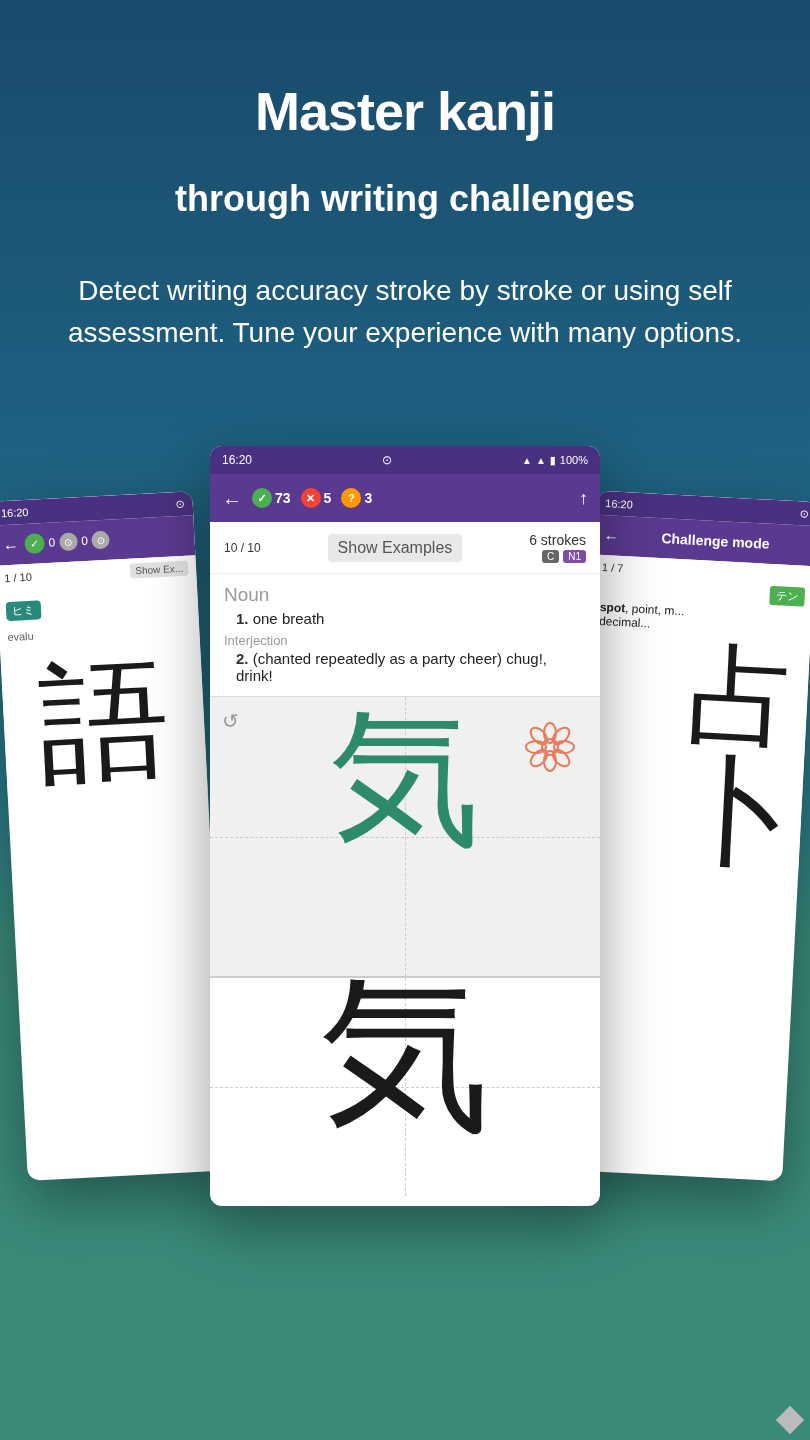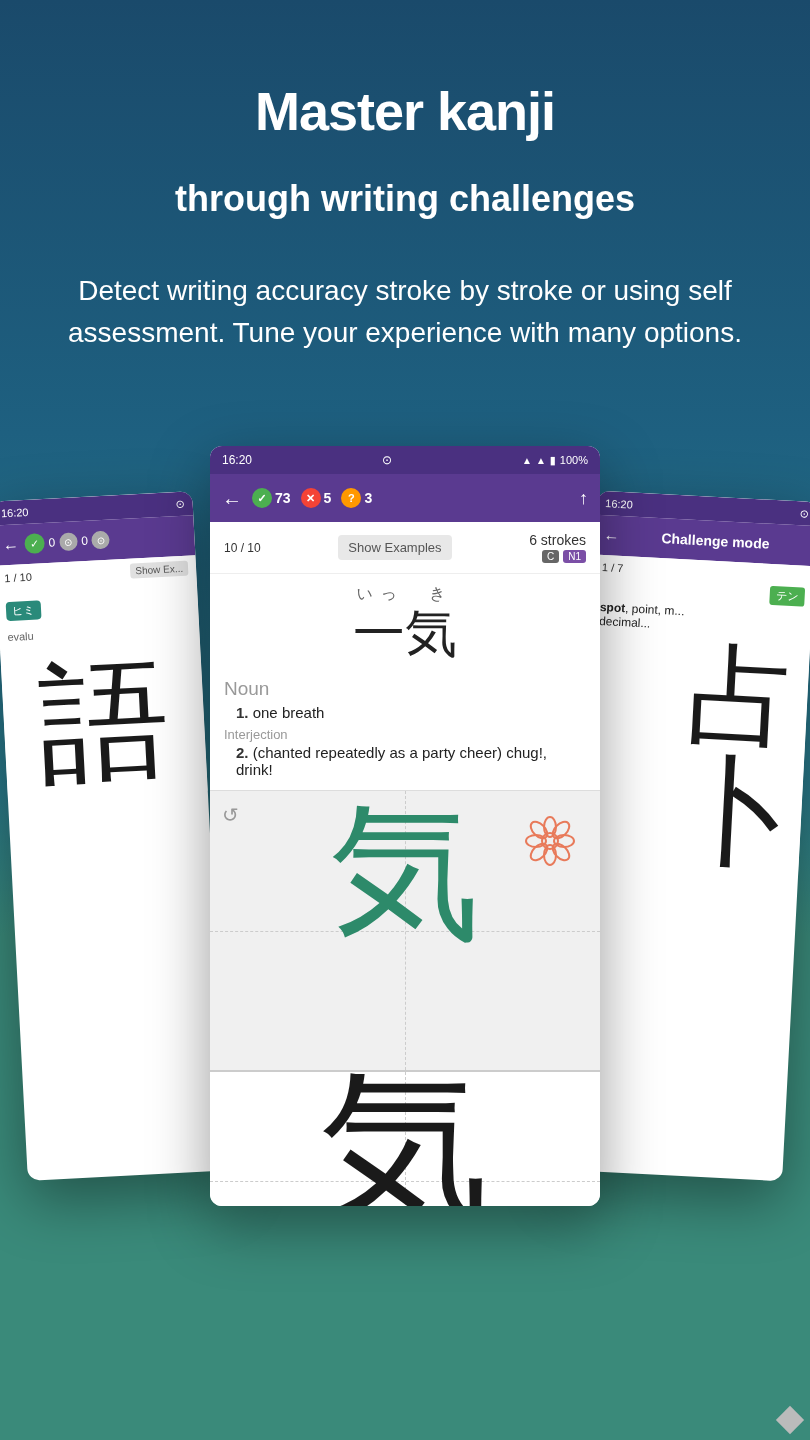--- a/index.html
+++ b/index.html
@@ -156,21 +156,21 @@
       align-items: center;
       justify-content: space-between;
       border-bottom: 1px solid #eee;
     }
     .card-progress { font-size: 12px; color: #333; font-weight: 500; }
     .show-examples-btn {
       background: #e8e8e8;
       border: none;
       border-radius: 4px;
       padding: 5px 10px;
-      font-size: 13px;
+      font-size: 16px;
       color: #555;
       cursor: pointer;
     }
     .strokes-info { font-size: 14px; color: #333; }
 
     .badge-row {
       display: flex;
       gap: 4px;
       margin-top: 2px;
       justify-content: flex-end;
@@ -458,24 +458,20 @@
       <button class="show-examples-btn">Show Examples</button>
       <div style="text-align:right;">
         <div class="strokes-info">6 strokes</div>
         <div class="badge-row">
           <span class="badge-c">C</span>
           <span class="badge-n1">N1</span>
         </div>
       </div>
     </div>
 
-    <div class="kanji-reading-area">
-      <div class="kanji-reading">いっ　き</div>
-      <div class="kanji-main">一気</div>
-    </div>
 
     <div class="definition-area">
       <div class="def-pos">Noun</div>
       <div class="def-item">
         <span class="def-num">1.</span>
         <span>one breath</span>
       </div>
       <div class="def-pos-2">Interjection</div>
       <div class="def-item">
         <span class="def-num">2.</span>

